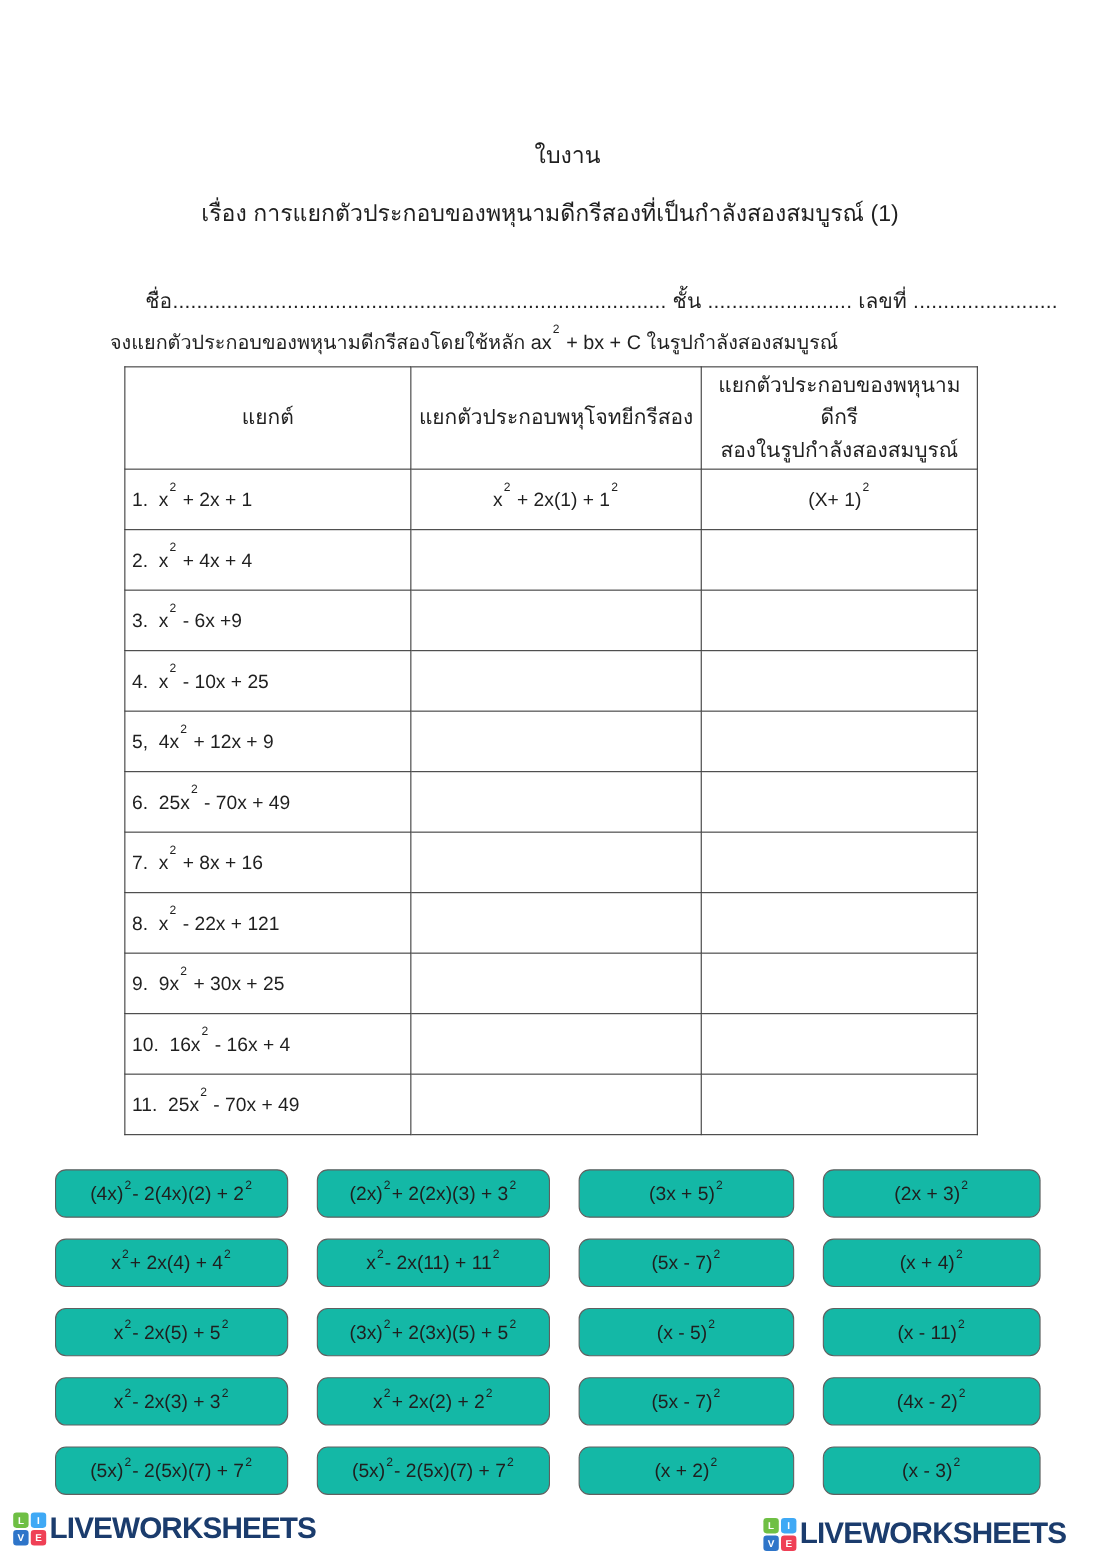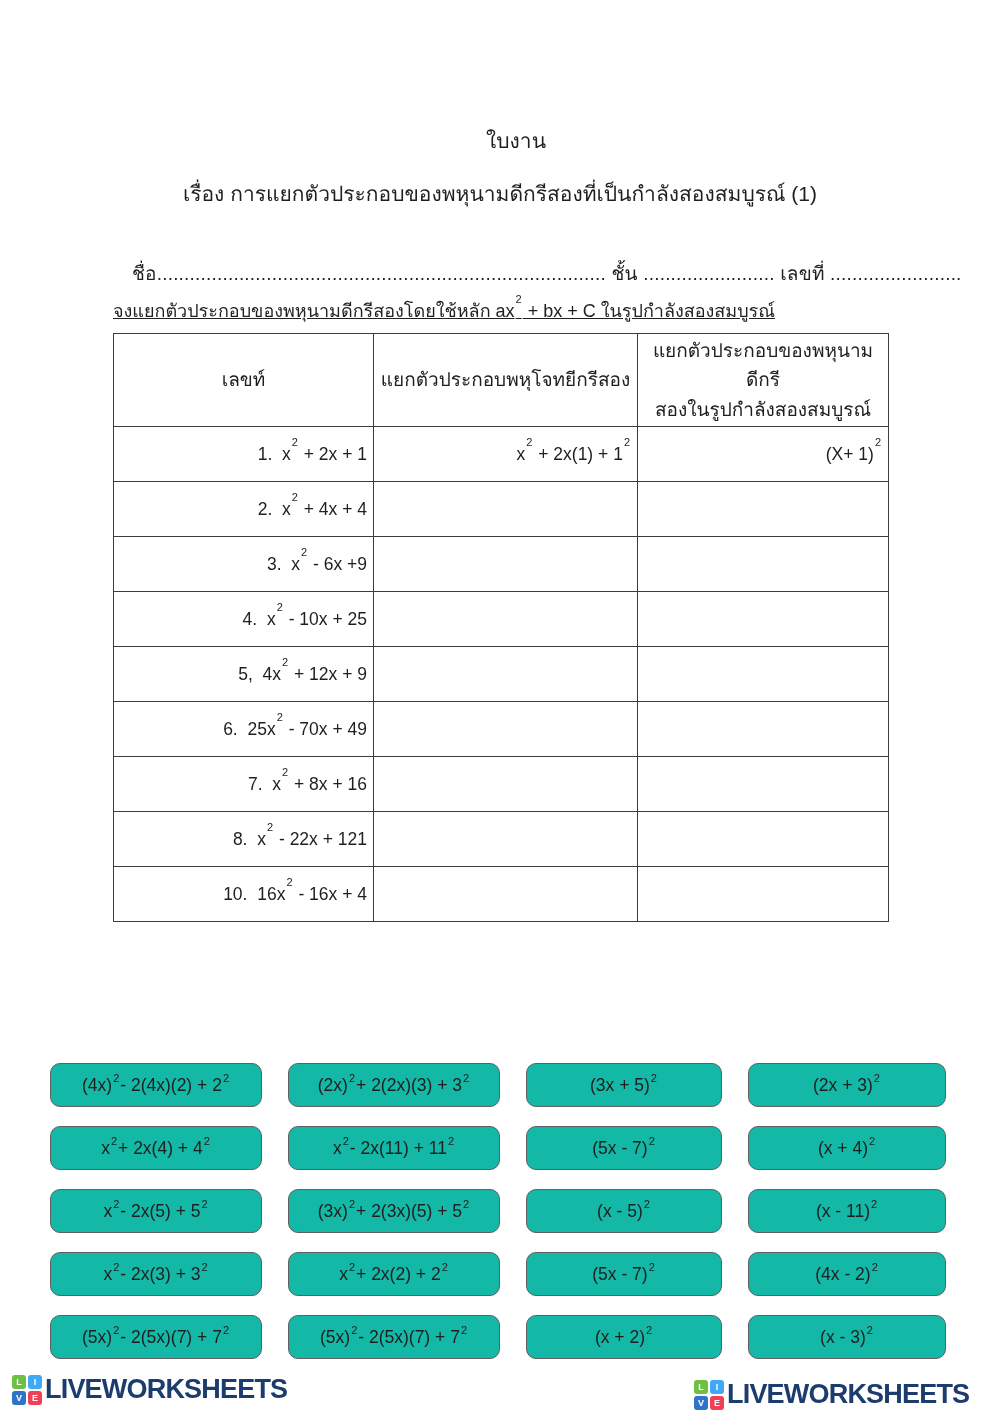--- a/index.html
+++ b/index.html
@@ -15,28 +15,28 @@
   .subtitle{
     position:absolute;top:161px;left:0;width:1000px;text-align:center;
     font-size:21px;
     margin-top:16px;
   }
   .nameline{
     position:absolute;top:230px;left:132px;width:720px;
     font-size:19px;white-space:nowrap;letter-spacing:0.2px;margin-top:28px;
   }
   .instruction{
-    position:absolute;top:296px;left:113px;font-size:18px;text-decoration:underline;
+    position:absolute;top:296px;left:100px;font-size:18px;
   }
   table.ws{
     position:absolute;top:333px;left:113px;width:775px;
     border-collapse:collapse;table-layout:fixed;
   }
   table.ws th,table.ws td{
-    border:1.7px solid #3c3c3c;padding:2px 6px;vertical-align:middle;text-align:right;
+    border:1.7px solid #3c3c3c;padding:2px 6px;vertical-align:middle;
   }
   table.ws th{
     height:74px;font-size:19px;font-weight:normal;text-align:center;line-height:1.55;
   }
   table.ws td{height:50px;font-size:17.5px;}
   td.cell-question{text-align:left;padding-left:11px;white-space:pre;}
   td.cell-step,td.cell-answer{text-align:center;}
   sup{
     font-size:11px;line-height:0;position:relative;top:-7px;margin:0 1px;
   }
@@ -75,21 +75,21 @@
 <div class="instruction">จงแยกตัวประกอบของพหุนามดีกรีสองโดยใช้หลัก ax<sup>2</sup> + bx + C ในรูปกำลังสองสมบูรณ์</div>
 
 <table class="ws">
   <colgroup>
     <col style="width:260px">
       <col style="width:264px">
       <col style="width:251px">
   </colgroup>
   <thead>
     <tr>
-        <th>เลขท์</th>
+        <th>แยกต์</th>
         <th>แยกตัวประกอบพหุโจทยีกรีสอง</th>
         <th>แยกตัวประกอบของพหุนามดีกรี<br>สองในรูปกำลังสองสมบูรณ์</th>
       </tr>
   </thead>
   <tbody>
       <tr>
         <td class="cell-question">1.  x<sup>2</sup> + 2x + 1</td>
         <td class="cell-step">x<sup>2</sup> + 2x(1) + 1<sup>2</sup></td>
         <td class="cell-answer">(X+ 1)<sup>2</sup></td>
       </tr>
@@ -122,21 +122,31 @@
         <td class="cell-question">7.  x<sup>2</sup> + 8x + 16</td>
         <td class="cell-step"></td>
         <td class="cell-answer"></td>
       </tr>
       <tr>
         <td class="cell-question">8.  x<sup>2</sup> - 22x + 121</td>
         <td class="cell-step"></td>
         <td class="cell-answer"></td>
       </tr>
       <tr>
+        <td class="cell-question">9.  9x<sup>2</sup> + 30x + 25</td>
+        <td class="cell-step"></td>
+        <td class="cell-answer"></td>
+      </tr>
+      <tr>
         <td class="cell-question">10.  16x<sup>2</sup> - 16x + 4</td>
+        <td class="cell-step"></td>
+        <td class="cell-answer"></td>
+      </tr>
+      <tr>
+        <td class="cell-question">11.  25x<sup>2</sup> - 70x + 49</td>
         <td class="cell-step"></td>
         <td class="cell-answer"></td>
       </tr>
     </tbody>
 </table>
 
 <div class="answer-bank">
     <div class="chip">(4x)<sup>2</sup> - 2(4x)(2) + 2<sup>2</sup></div>
     <div class="chip">(2x)<sup>2</sup> + 2(2x)(3) + 3<sup>2</sup></div>
     <div class="chip">(3x + 5)<sup>2</sup></div>

